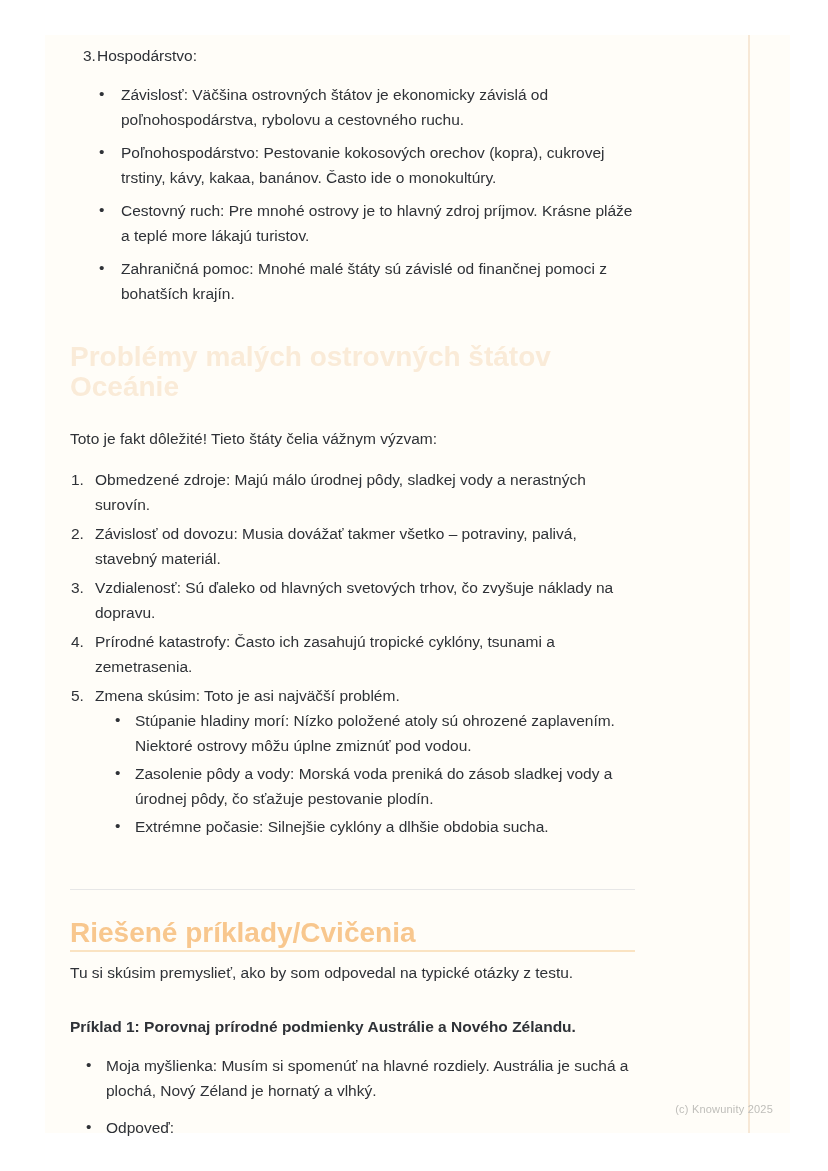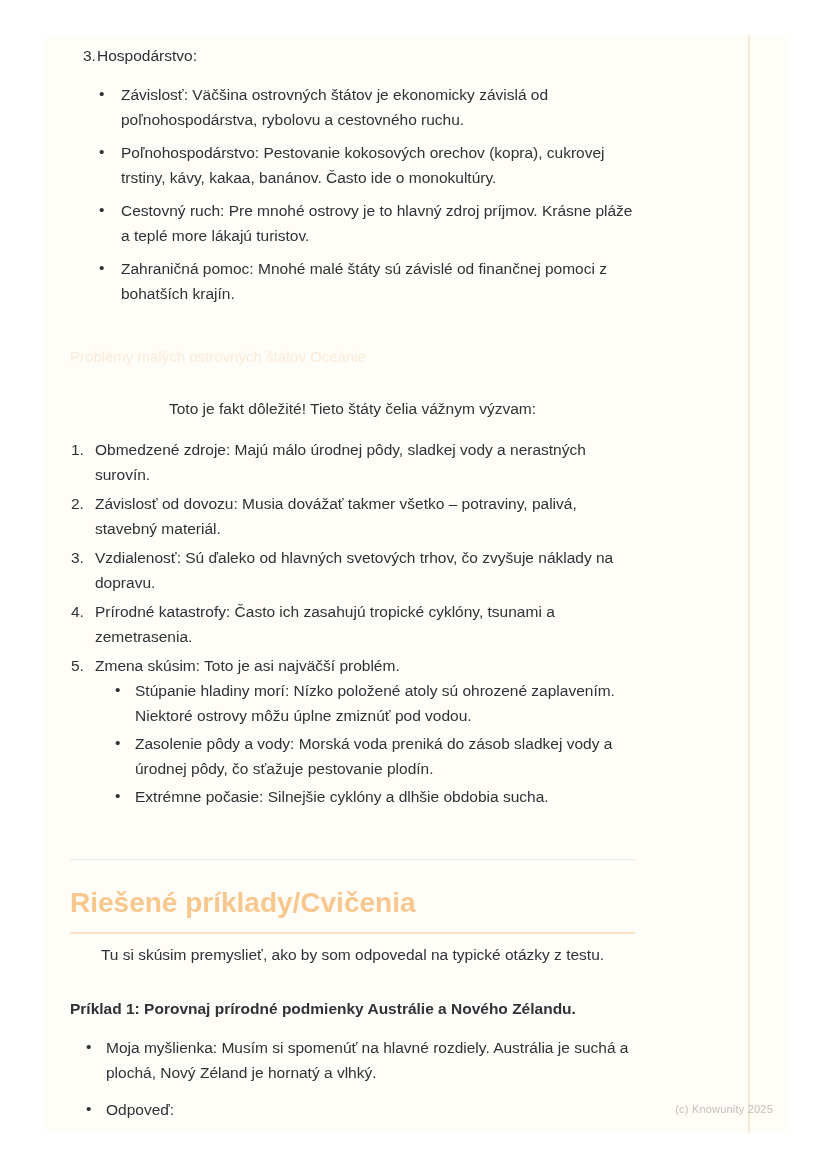--- a/index.html
+++ b/index.html
@@ -38,27 +38,27 @@
   .ol-head .marker { position: absolute; left: 13px; }
 
   
   ul.l1 { list-style: none; margin-top: 14px; }
   ul.l1 li { position: relative; padding-left: 51px; margin-bottom: 8px; width: 565px; }
   ul.l1 li .bullet { position: absolute; left: 29px; top: -1px; }
 
   
   h2.pale-heading {
     margin-top: 36px;
-    font-size: 15px;
+    font-size: 28px;
     line-height: 30px;
-    font-weight: 400;
+    font-weight: 700;
     color: #faebd8;
   }
 
-  p.para { margin-top: 24px; width: 565px; text-align: center; }
+  p.para { margin-top: 24px; width: 565px; }
 
   
   ol.main { list-style: none; margin-top: 16px; }
   ol.main > li { position: relative; padding-left: 25px; margin-bottom: 4px; width: 565px; }
   ol.main > li > .num { position: absolute; left: 1px; }
 
   
   ul.sub { list-style: none; margin-top: 0; }
   ul.sub li { position: relative; padding-left: 40px; margin-bottom: 3px; width: 540px; }
   ul.sub li .bullet { position: absolute; left: 20px; top: -1px; }
@@ -70,21 +70,20 @@
     margin-top: 50px;
   }
 
   h1.orange-heading {
     margin-top: 26px;
     font-size: 28px;
     line-height: 34px;
     font-weight: 700;
     color: #f8c78e;
     width: 565px;
-    padding-bottom: 12px;
     border-bottom: 2px solid #fae3c2;
   }
   h1.orange-heading + p.para { margin-top: 8px; }
 
   p.bold-para { margin-top: 29px; width: 565px; font-weight: 700; }
 
   ul.examples { list-style: none; margin-top: 14px; }
   ul.examples li { position: relative; padding-left: 36px; margin-bottom: 12px; width: 565px; }
   ul.examples li .bullet { position: absolute; left: 16px; top: -1px; }
 

